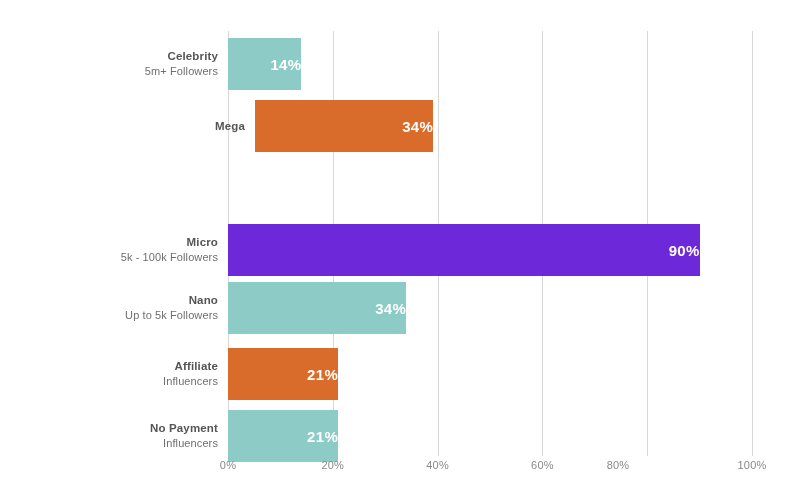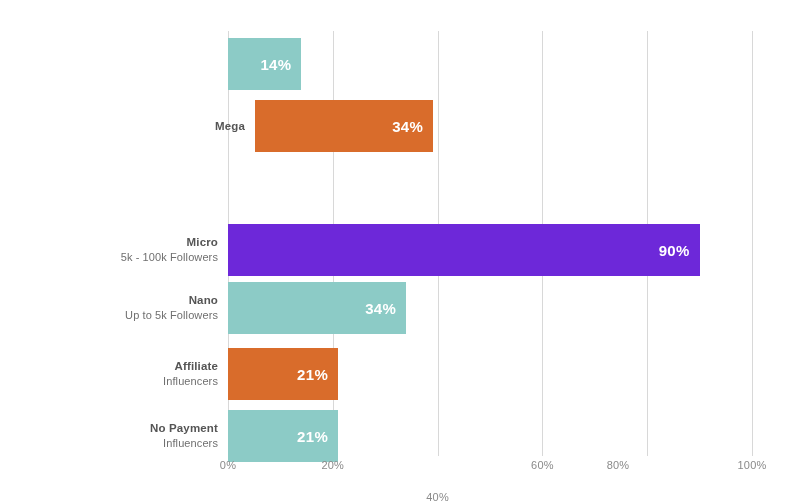--- a/index.html
+++ b/index.html
@@ -117,21 +117,20 @@
     height: 52px;
     box-sizing: border-box;
     display: flex;
     align-items: center;
     justify-content: flex-end;
   }
   .bar-value {
     font-size: 15px;
     font-weight: bold;
     color: #ffffff;
-    padding-right: 10px;
     letter-spacing: 0.3px;
     white-space: nowrap;
   }
 
   .ticks {
     position: absolute;
     left: 0;
     top: 0;
     width: 800px;
     height: 502px;
@@ -161,20 +160,24 @@
     <div class="gridlines" id="gridlines">
         <div class="gridline" style="left: 228px;"></div>
         <div class="gridline" style="left: 332.8px;"></div>
         <div class="gridline" style="left: 437.6px;"></div>
         <div class="gridline" style="left: 542.4px;"></div>
         <div class="gridline" style="left: 647.2px;"></div>
         <div class="gridline" style="left: 752px;"></div>
       </div>
     <div class="rows" id="rows">
         <div class="row" style="top: 38px;">
+          <div class="cat-label">
+            <div class="cat-name">Celebrity</div>
+            <div class="cat-sub">5m+ Followers</div>
+          </div>
           <div class="bar" style="width: 73.36px; height: 52px; background: rgb(140, 203, 198);">
             <span class="bar-value">14%</span>
           </div>
         </div>
         <div class="row" style="top: 100px; margin-left: 27px;">
           <div class="cat-label">
             <div class="cat-name">Mega</div>
           </div>
           <div class="bar" style="width: 178.16px; height: 52px; background: rgb(217, 108, 43);">
             <span class="bar-value">34%</span>
@@ -213,20 +216,20 @@
             <div class="cat-sub">Influencers</div>
           </div>
           <div class="bar" style="width: 110.04px; height: 52px; background: rgb(140, 203, 198);">
             <span class="bar-value">21%</span>
           </div>
         </div>
       </div>
     <div class="ticks" id="ticks">
         <div class="tick-label" style="left: 228px;">0%</div>
         <div class="tick-label" style="left: 332.8px;">20%</div>
-        <div class="tick-label" style="left: 437.6px; margin-top: 32px;">40%</div>
+        <div class="tick-label" style="left: 437.6px;">40%</div>
         <div class="tick-label" style="left: 542.4px;">60%</div>
         <div class="tick-label" style="left: 618px;">80%</div>
         <div class="tick-label" style="left: 752px;">100%</div>
       </div>
   </div>
 
 </div>
 
 </body></html>

